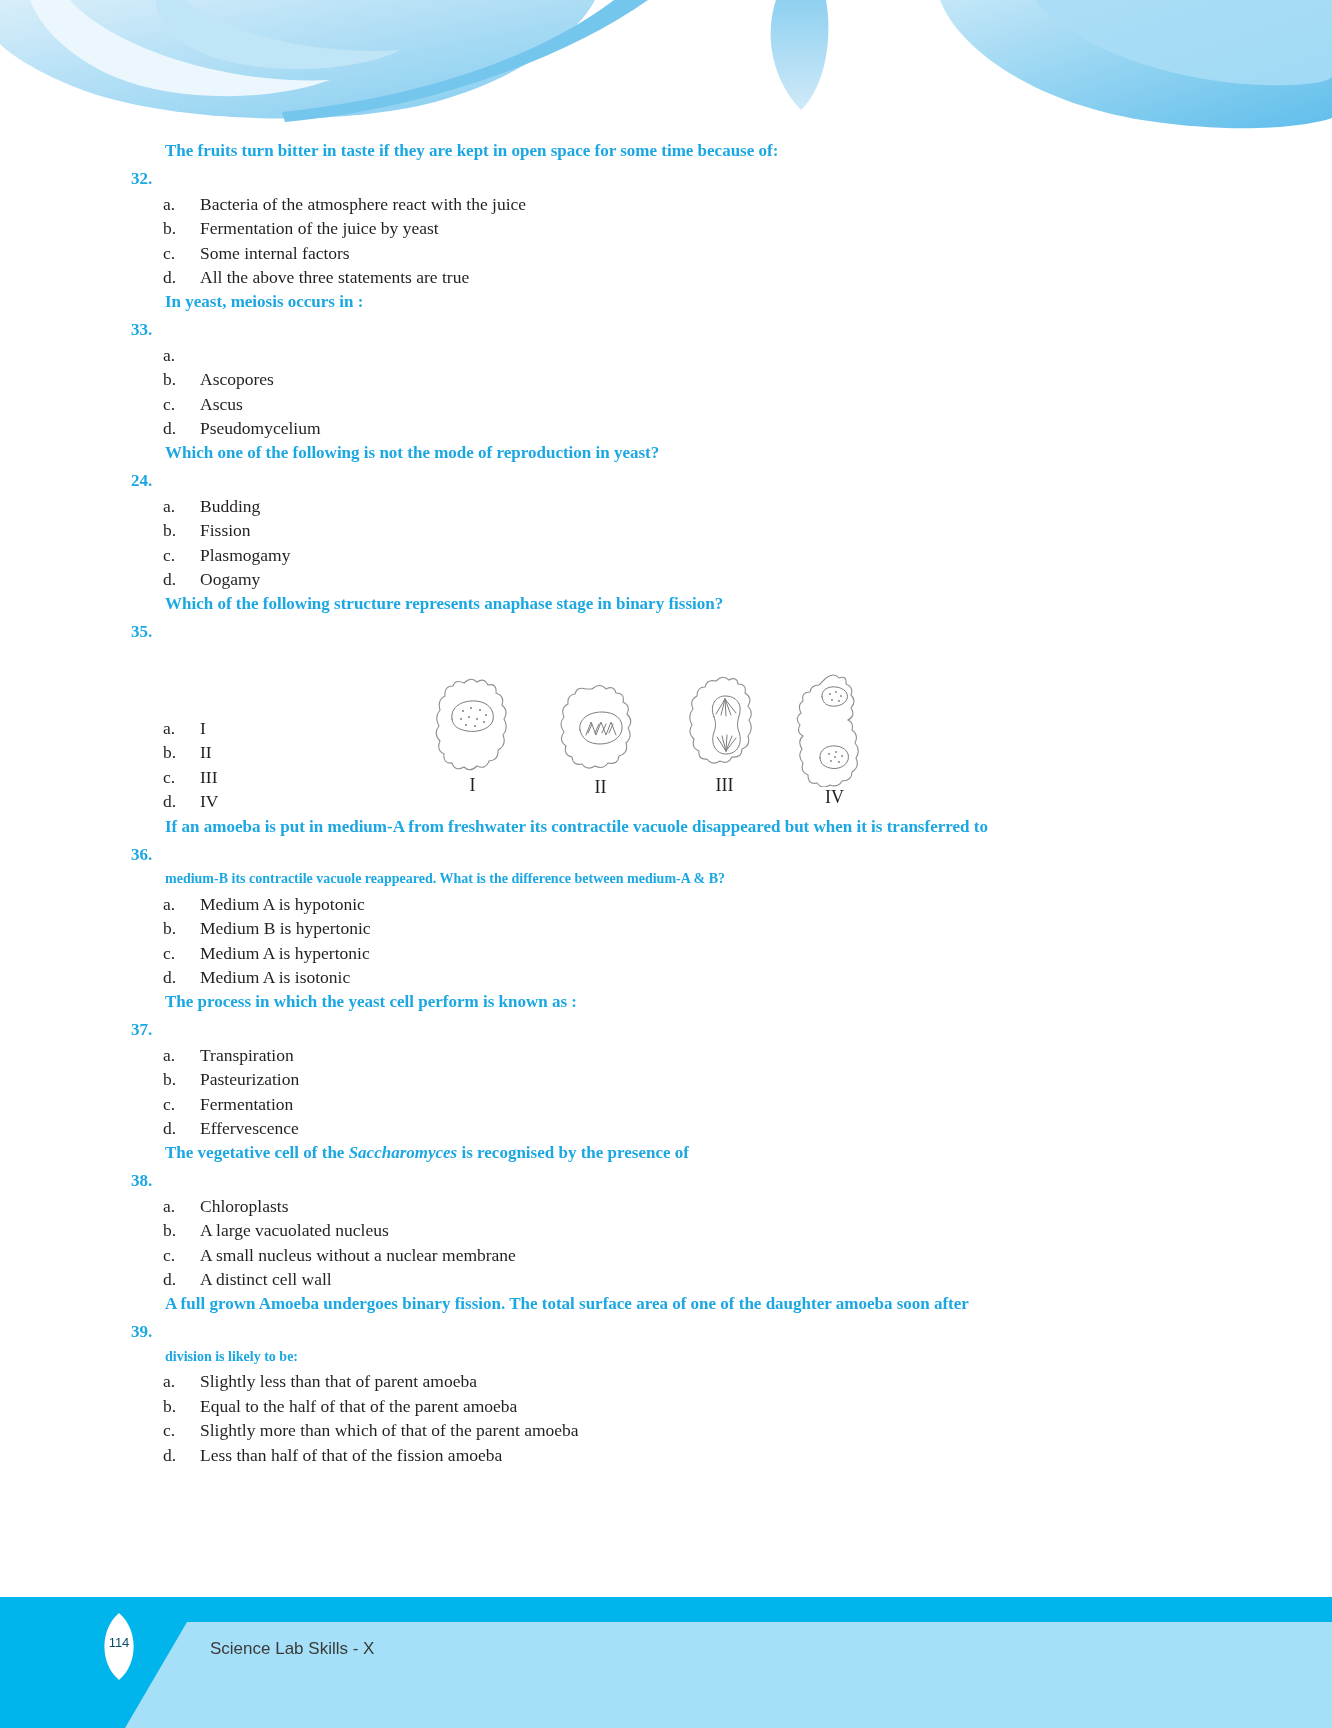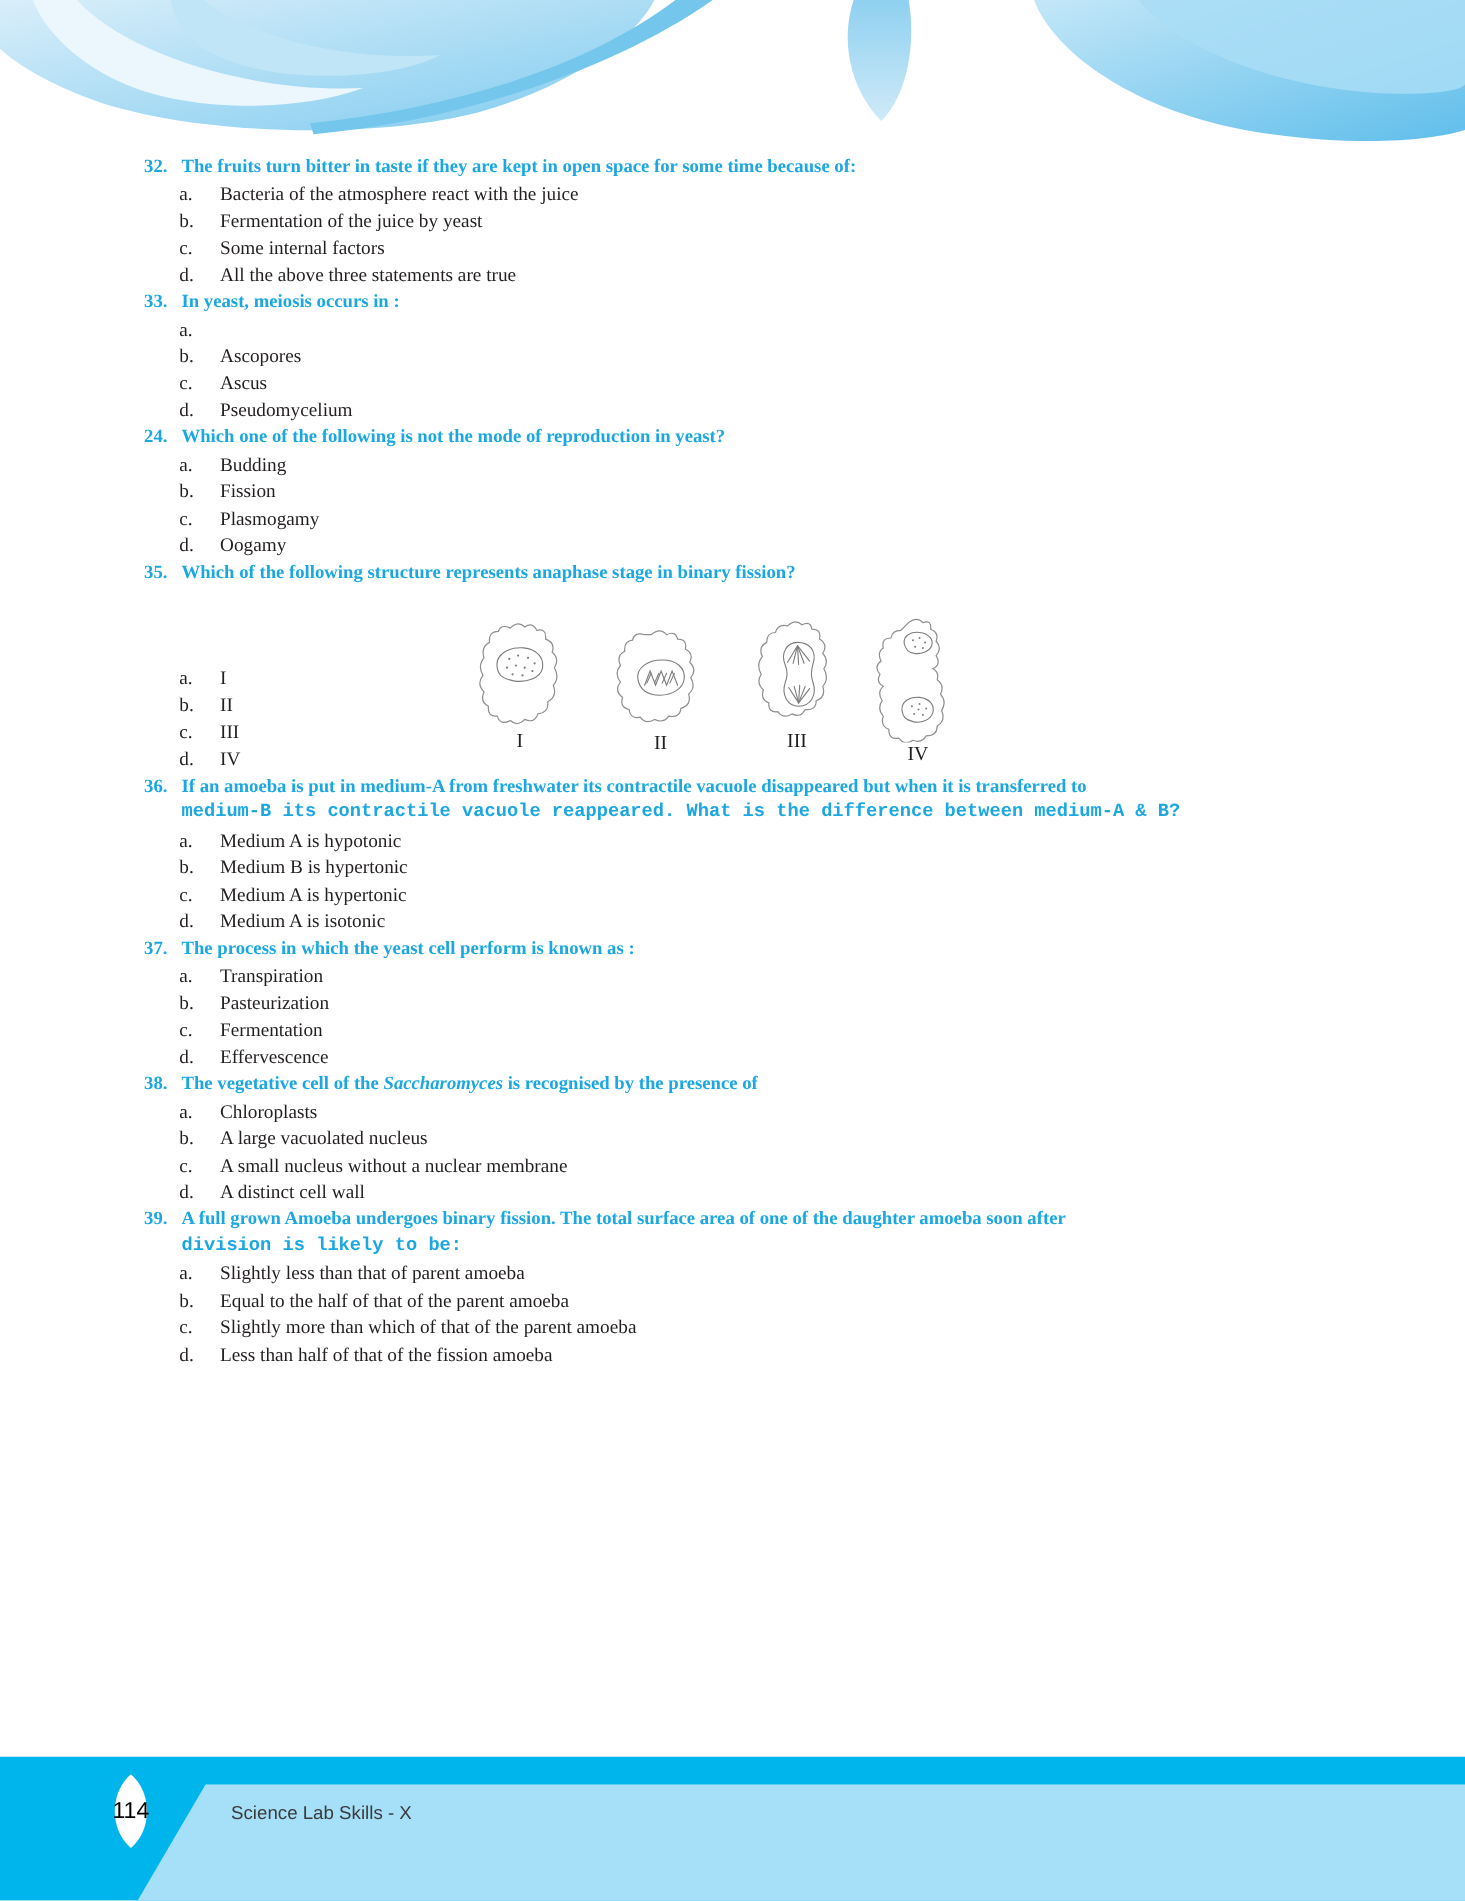--- a/index.html
+++ b/index.html
@@ -5,23 +5,23 @@
   * { margin:0; padding:0; box-sizing:border-box; }
   html,body { background:#ffffff; }
   .page {
     position:relative; width:1332px; height:1728px; background:#ffffff;
     font-family:"Liberation Serif", serif; color:#231F20; overflow:hidden;
   }
   .header-art { position:absolute; top:0; left:0; }
   .content { position:absolute; top:139px; left:0; width:1332px; }
 
   .q-title { display:flex; line-height:24.6px; font-size:17px; font-weight:bold; color:#1BA7E2; }
-  .q-num   { margin-left:131px; width:34px; flex:0 0 34px; }
+  .q-num   { margin-left:131px; width:34px; flex:0 0 34px;margin-top:28px; }
   .q-text  { flex:1; padding-right:32px; }
-  .q-text2 { margin-left:165px; line-height:24.6px; font-size:17px; font-weight:bold; color:#1BA7E2; padding-right:56px;font-family:Liberation Mono, monospace;}
+  .q-text2 { margin-left:165px; line-height:24.6px; font-size:14px; font-weight:bold; color:#1BA7E2; padding-right:56px;}
 
   .opt-row    { display:flex; line-height:24.6px; font-size:17.5px; }
   .opt-letter { margin-left:163px; width:37px; flex:0 0 37px; }
   .opt-text   { flex:1; }
 
   .q35-block { position:relative; height:170px; }
   .q35-opts  { padding-top:71px; }
   .figures   { position:absolute; left:425px; top:28px; width:480px; height:142px; }
   .fig-item  { position:absolute; width:95px; text-align:center; }
   .fig-item svg { display:block; margin:0 auto; }
@@ -34,21 +34,21 @@
     position:absolute; left:0; bottom:0; width:1332px; height:131px; background:#00B4EC;
   }
   .footer-light {
     position:absolute; left:0; top:0; width:1332px; height:131px; background:#A6DFF8;
     clip-path: polygon(187px 25px, 1332px 25px, 1332px 131px. 125px 131px);
     clip-path: polygon(187px 25px, 1332px 25px, 1332px 131px, 125px 131px);
   }
   .leaf { position:absolute; left:91px; top:16px; width:56px; height:67px; }
   .page-num {
     position:absolute; left:91px; top:38px; width:56px; text-align:center;
-    font-family:"Liberation Sans", sans-serif; font-size:21px; color:#000000;
+    font-family:"Liberation Sans", sans-serif; font-size:13px; color:#0c4a6e;
   }
   .book-title {
     position:absolute; left:210px; top:42px;
     font-family:"Liberation Sans", sans-serif; font-size:17px; color:#3a3a3a;
   }
 </style>
 </head>
 <body>
 
 <div class="page">

